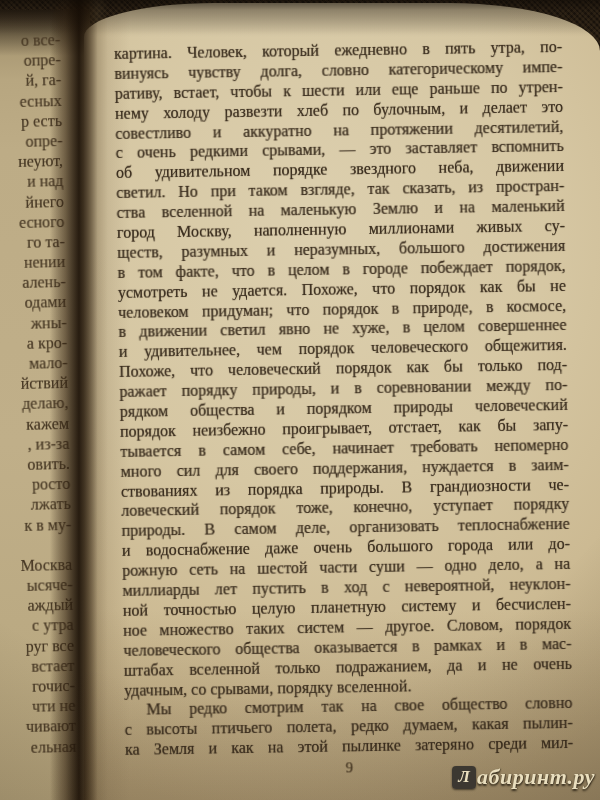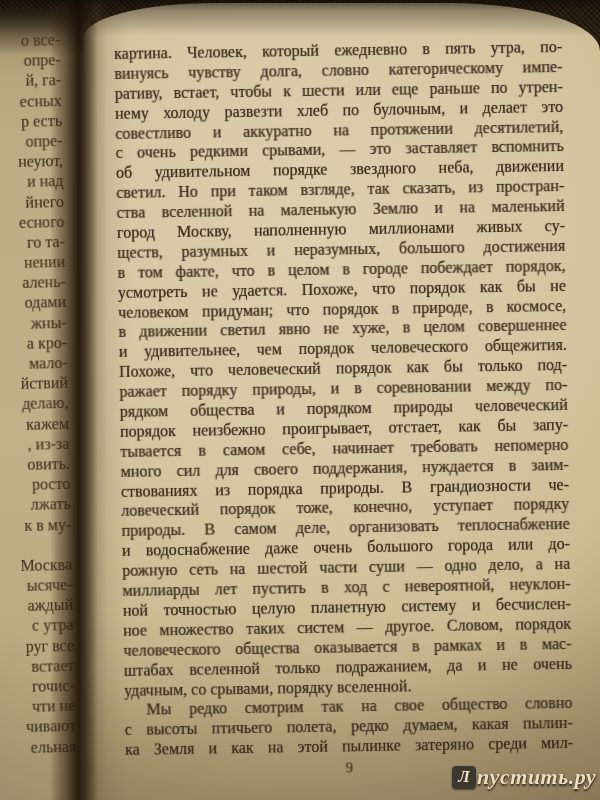--- a/index.html
+++ b/index.html
@@ -260,15 +260,15 @@
           <div class="pline">ка Земля и как на этой пылинке затеряно среди мил-</div>
         </div>
       <div class="folio">9</div>
     </div>
   </div>
 
   <div class="watermark">
     <span class="wm-badge">
       <span>Л</span>
     </span>
-    <span class="wm-text">пустить.ру</span>
+    <span class="wm-text">абиринт.ру</span>
   </div>
 </div>
 
 </body></html>

